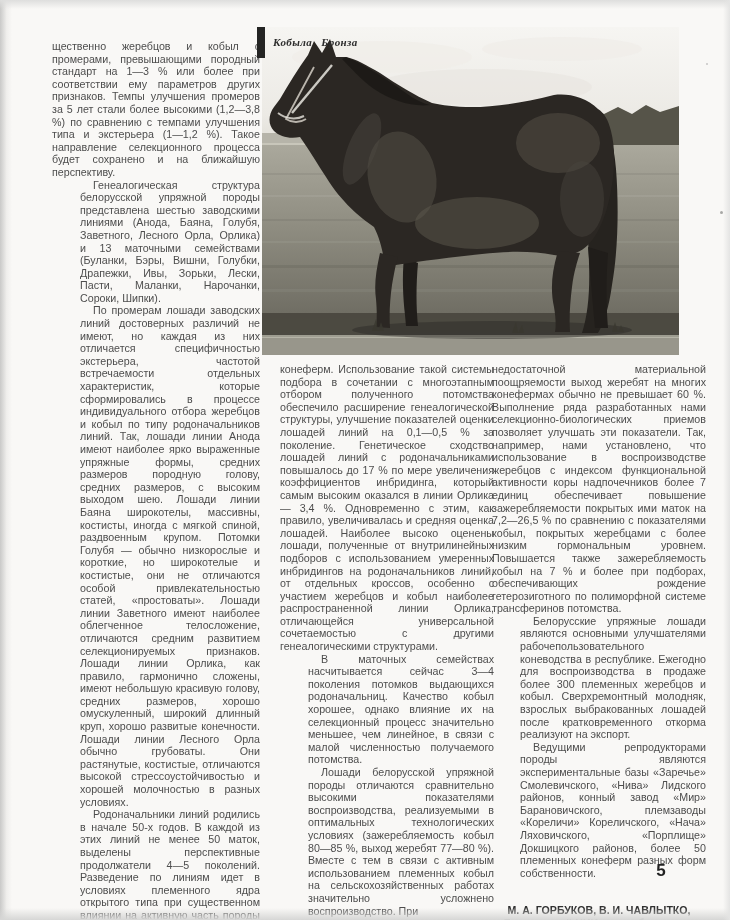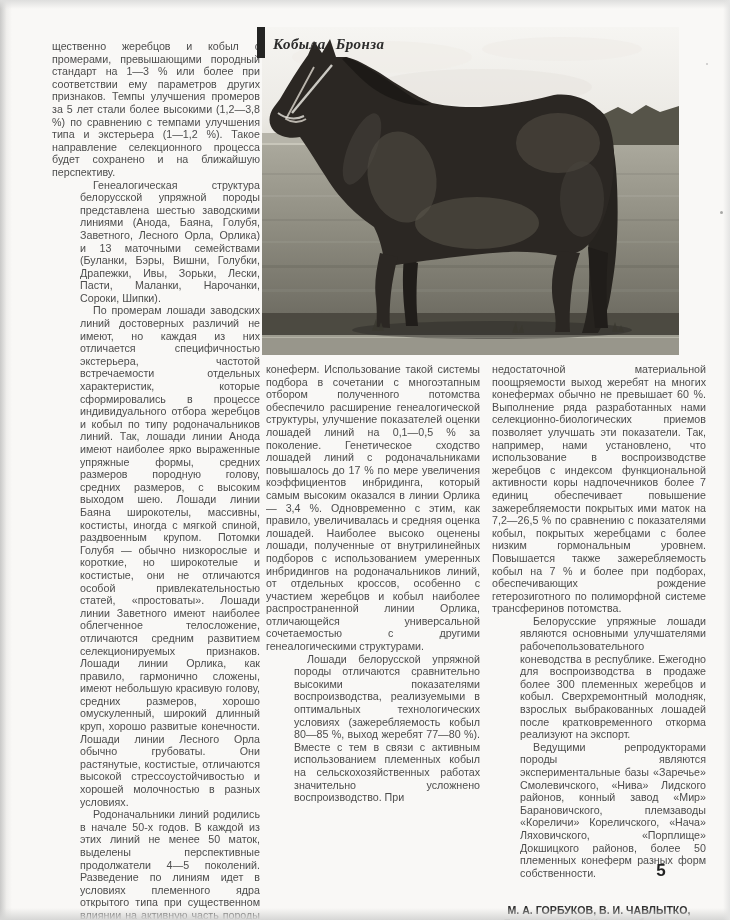--- a/index.html
+++ b/index.html
@@ -18,31 +18,31 @@
   .col{
     position:absolute;
     font-size:10.7px;line-height:12.6px;color:#4d4d4d;
     text-align:justify;
     hyphens:auto;-webkit-hyphens:auto;
   }
   .col p{margin:0;text-indent:13px;}
   .col p.noindent{text-indent:0;}
   .col p + p{margin-top:0;margin-left:28px;}
   #col-left{left:52px;top:40px;width:208px;}
-  #col-middle{left:266px;top:363px;width:214px;}
+  #col-middle{left:280px;top:363px;width:214px;}
   #col-right{left:492px;top:363px;width:214px;}
 
   #photo{
     position:absolute;left:262px;top:27px;width:417px;height:328px;
   }
   #photo svg{display:block;width:100%;height:100%;}
   #photo-caption{
     position:absolute;left:273px;top:36px;
     font-family:"Liberation Serif",serif;font-style:italic;font-weight:bold;
-    font-size:15px;color:#2c2c2c;word-spacing:6px;letter-spacing:.4px;
+    font-size:11px;color:#2c2c2c;word-spacing:6px;letter-spacing:.4px;
   }
   #byline{
     margin-top:25px;text-align:center;
     font-weight:bold;color:#303030;font-size:10.6px;line-height:13px;
     text-indent:0;
   }
   #byline div{text-indent:0;}
   #page-number{
     position:absolute;left:648px;top:861px;width:26px;text-align:center;
     font-weight:bold;font-size:17px;color:#222;
@@ -144,20 +144,21 @@
 <div class="speck speck-2"></div>
 
 <div class="col" id="col-left">
     <p class="noindent">щественно жеребцов и кобыл с промерами, превышающими породный стандарт на 1—3 % или более при соответствии ему параметров других признаков. Темпы улучшения промеров за 5 лет стали более высокими (1,2—3,8 %) по сравнению с темпами улучшения типа и экстерьера (1—1,2 %). Такое направление селекционного процесса будет сохранено и на ближайшую перспективу.</p>
     <p>Генеалогическая структура белорусской упряжной породы представлена шестью заводскими линиями (Анода, Баяна, Голубя, Заветного, Лесного Орла, Орлика) и 13 маточными семействами (Буланки, Бэры, Вишни, Голубки, Драпежки, Ивы, Зорьки, Лески, Пасти, Маланки, Нарочанки, Сороки, Шипки).</p>
     <p>По промерам лошади заводских линий достоверных различий не имеют, но каждая из них отличается специфичностью экстерьера, частотой встречаемости отдельных характеристик, которые сформировались в процессе индивидуального отбора жеребцов и кобыл по типу родоначальников линий. Так, лошади линии Анода имеют наиболее ярко выраженные упряжные формы, средних размеров породную голову, средних размеров, с высоким выходом шею. Лошади линии Баяна широкотелы, массивны, костисты, иногда с мягкой спиной, раздвоенным крупом. Потомки Голубя — обычно низкорослые и короткие, но широкотелые и костистые, они не отличаются особой привлекательностью статей, «простоваты». Лошади линии Заветного имеют наиболее облегченное телосложение, отличаются средним развитием селекционируемых признаков. Лошади линии Орлика, как правило, гармонично сложены, имеют небольшую красивую голову, средних размеров, хорошо омускуленный, широкий длинный круп, хорошо развитые конечности. Лошади линии Лесного Орла обычно грубоваты. Они растянутые, костистые, отличаются высокой стрессоустойчивостью и хорошей молочностью в разных условиях.</p>
     <p>Родоначальники линий родились в начале 50-х годов. В каждой из этих линий не менее 50 маток, выделены перспективные продолжатели 4—5 поколений. Разведение по линиям идет в условиях племенного ядра открытого типа при существенном влиянии на активную часть породы всего подконтрольного селекционного состава. Происходит это путем использования в подборах к продолжателям линий как маток определенных линий, так и генеалогически недифференцированных кобыл породы, отбираемых по наибольшей выраженности желательного для определенной генеалогической структуры типа. Комплектование племхозов как из саморемонта, так и путем завоза лучших кобыл из</p>
   </div>
 <div class="col" id="col-middle">
     <p class="noindent">конеферм. Использование такой системы подбора в сочетании с многоэтапным отбором полученного потомства обеспечило расширение генеалогической структуры, улучшение показателей оценки лошадей линий на 0,1—0,5 % за поколение. Генетическое сходство лошадей линий с родоначальниками повышалось до 17 % по мере увеличения коэффициентов инбридинга, который самым высоким оказался в линии Орлика — 3,4 %. Одновременно с этим, как правило, увеличивалась и средняя оценка лошадей. Наиболее высоко оценены лошади, полученные от внутрилинейных подборов с использованием умеренных инбридингов на родоначальников линий, от отдельных кроссов, особенно с участием жеребцов и кобыл наиболее распространенной линии Орлика, отличающейся универсальной сочетаемостью с другими генеалогическими структурами.</p>
+    <p>В маточных семействах насчитывается сейчас 3—4 поколения потомков выдающихся родоначальниц. Качество кобыл хорошее, однако влияние их на селекционный процесс значительно меньшее, чем линейное, в связи с малой численностью получаемого потомства.</p>
     <p>Лошади белорусской упряжной породы отличаются сравнительно высокими показателями воспроизводства, реализуемыми в оптимальных технологических условиях (зажеребляемость кобыл 80—85 %, выход жеребят 77—80 %). Вместе с тем в связи с активным использованием племенных кобыл на сельскохозяйственных работах значительно усложнено воспроизводство. При</p>
   </div>
 <div class="col" id="col-right">
   <span><p class="noindent">недостаточной материальной поощряемости выход жеребят на многих конефермах обычно не превышает 60 %. Выполнение ряда разработанных нами селекционно-биологических приемов позволяет улучшать эти показатели. Так, например, нами установлено, что использование в воспроизводстве жеребцов с индексом функциональной активности коры надпочечников более 7 единиц обеспечивает повышение зажеребляемости покрытых ими маток на 7,2—26,5 % по сравнению с показателями кобыл, покрытых жеребцами с более низким гормональным уровнем. Повышается также зажеребляемость кобыл на 7 % и более при подборах, обеспечивающих рождение гетерозиготного по полиморфной системе трансферинов потомства.</p><p>Белорусские упряжные лошади являются основными улучшателями рабочепользовательного коневодства в республике. Ежегодно для воспроизводства в продаже более 300 племенных жеребцов и кобыл. Сверхремонтный молодняк, взрослых выбракованных лошадей после кратковременного откорма реализуют на экспорт.</p><p>Ведущими репродукторами породы являются экспериментальные базы «Заречье» Смолевичского, «Нива» Лидского районов, конный завод «Мир» Барановичского, племзаводы «Кореличи» Кореличского, «Нача» Ляховичского, «Порплище» Докшицкого районов, более 50 племенных конеферм разных форм собственности.</p></span>
   <div id="byline">
     <div>М. А. ГОРБУКОВ, В. И. ЧАВЛЫТКО,</div>
     <div>Белорусский НИИ зажеребляемости</div>
   </div>
 </div>
 

